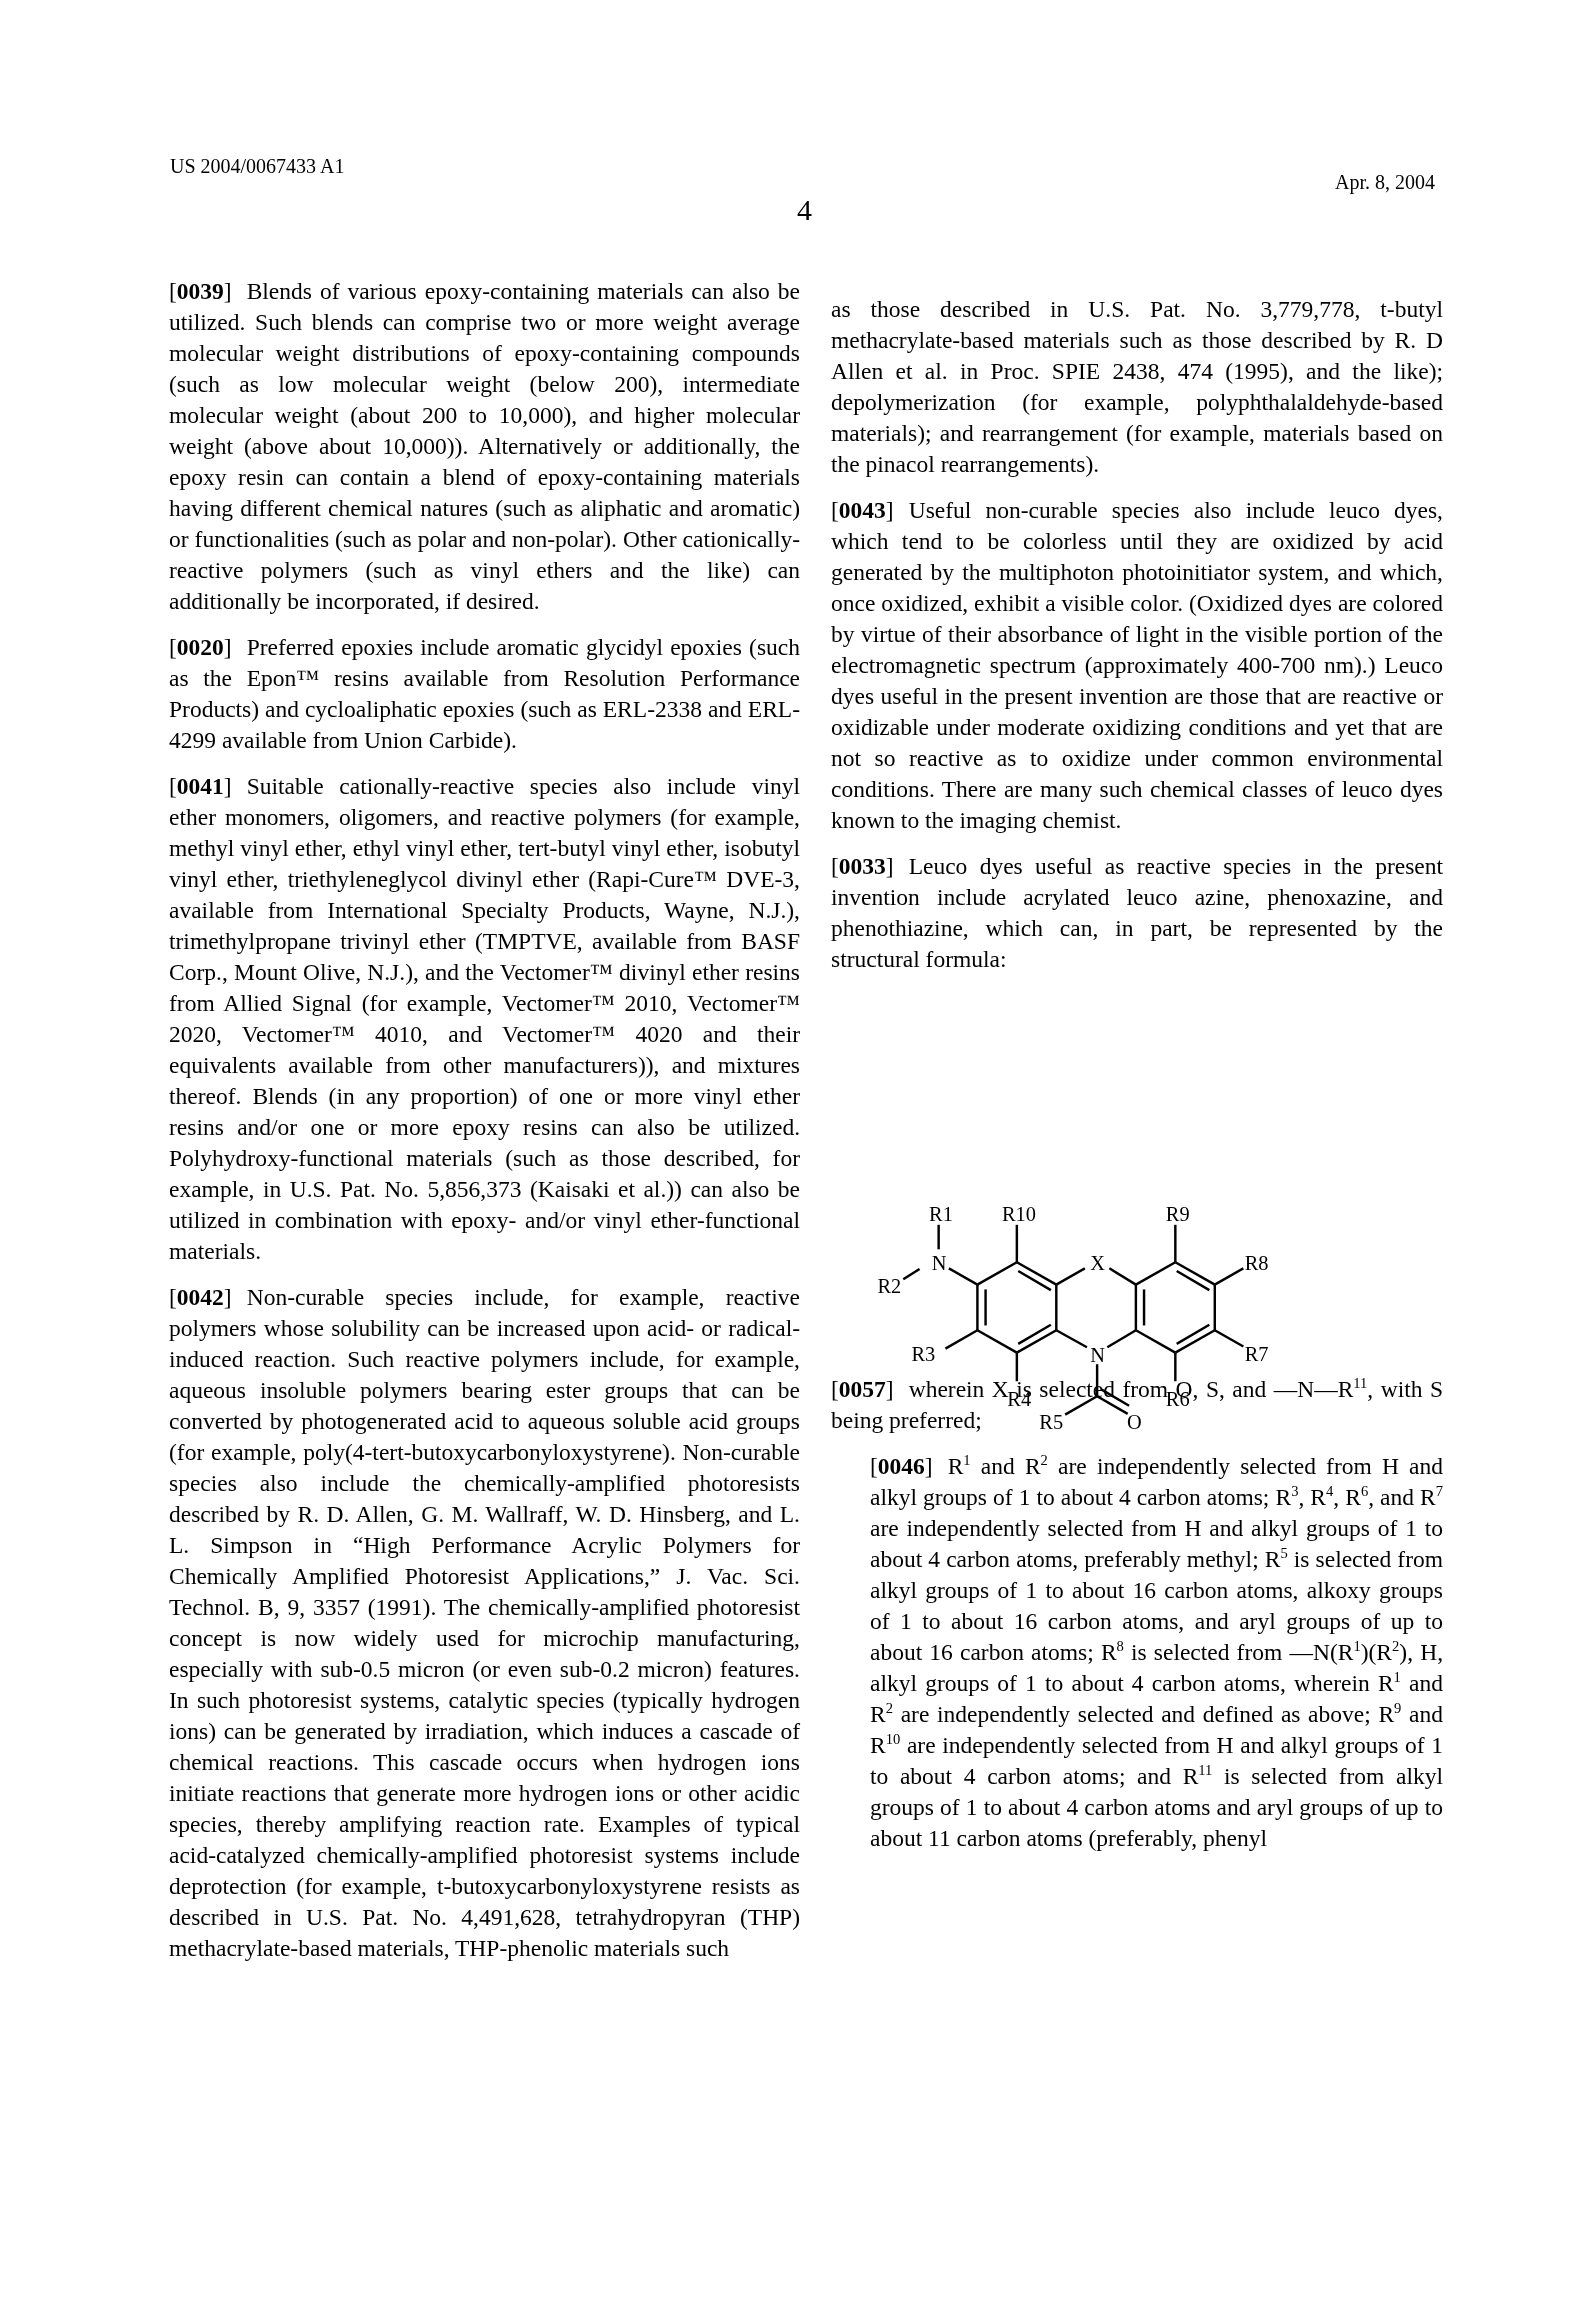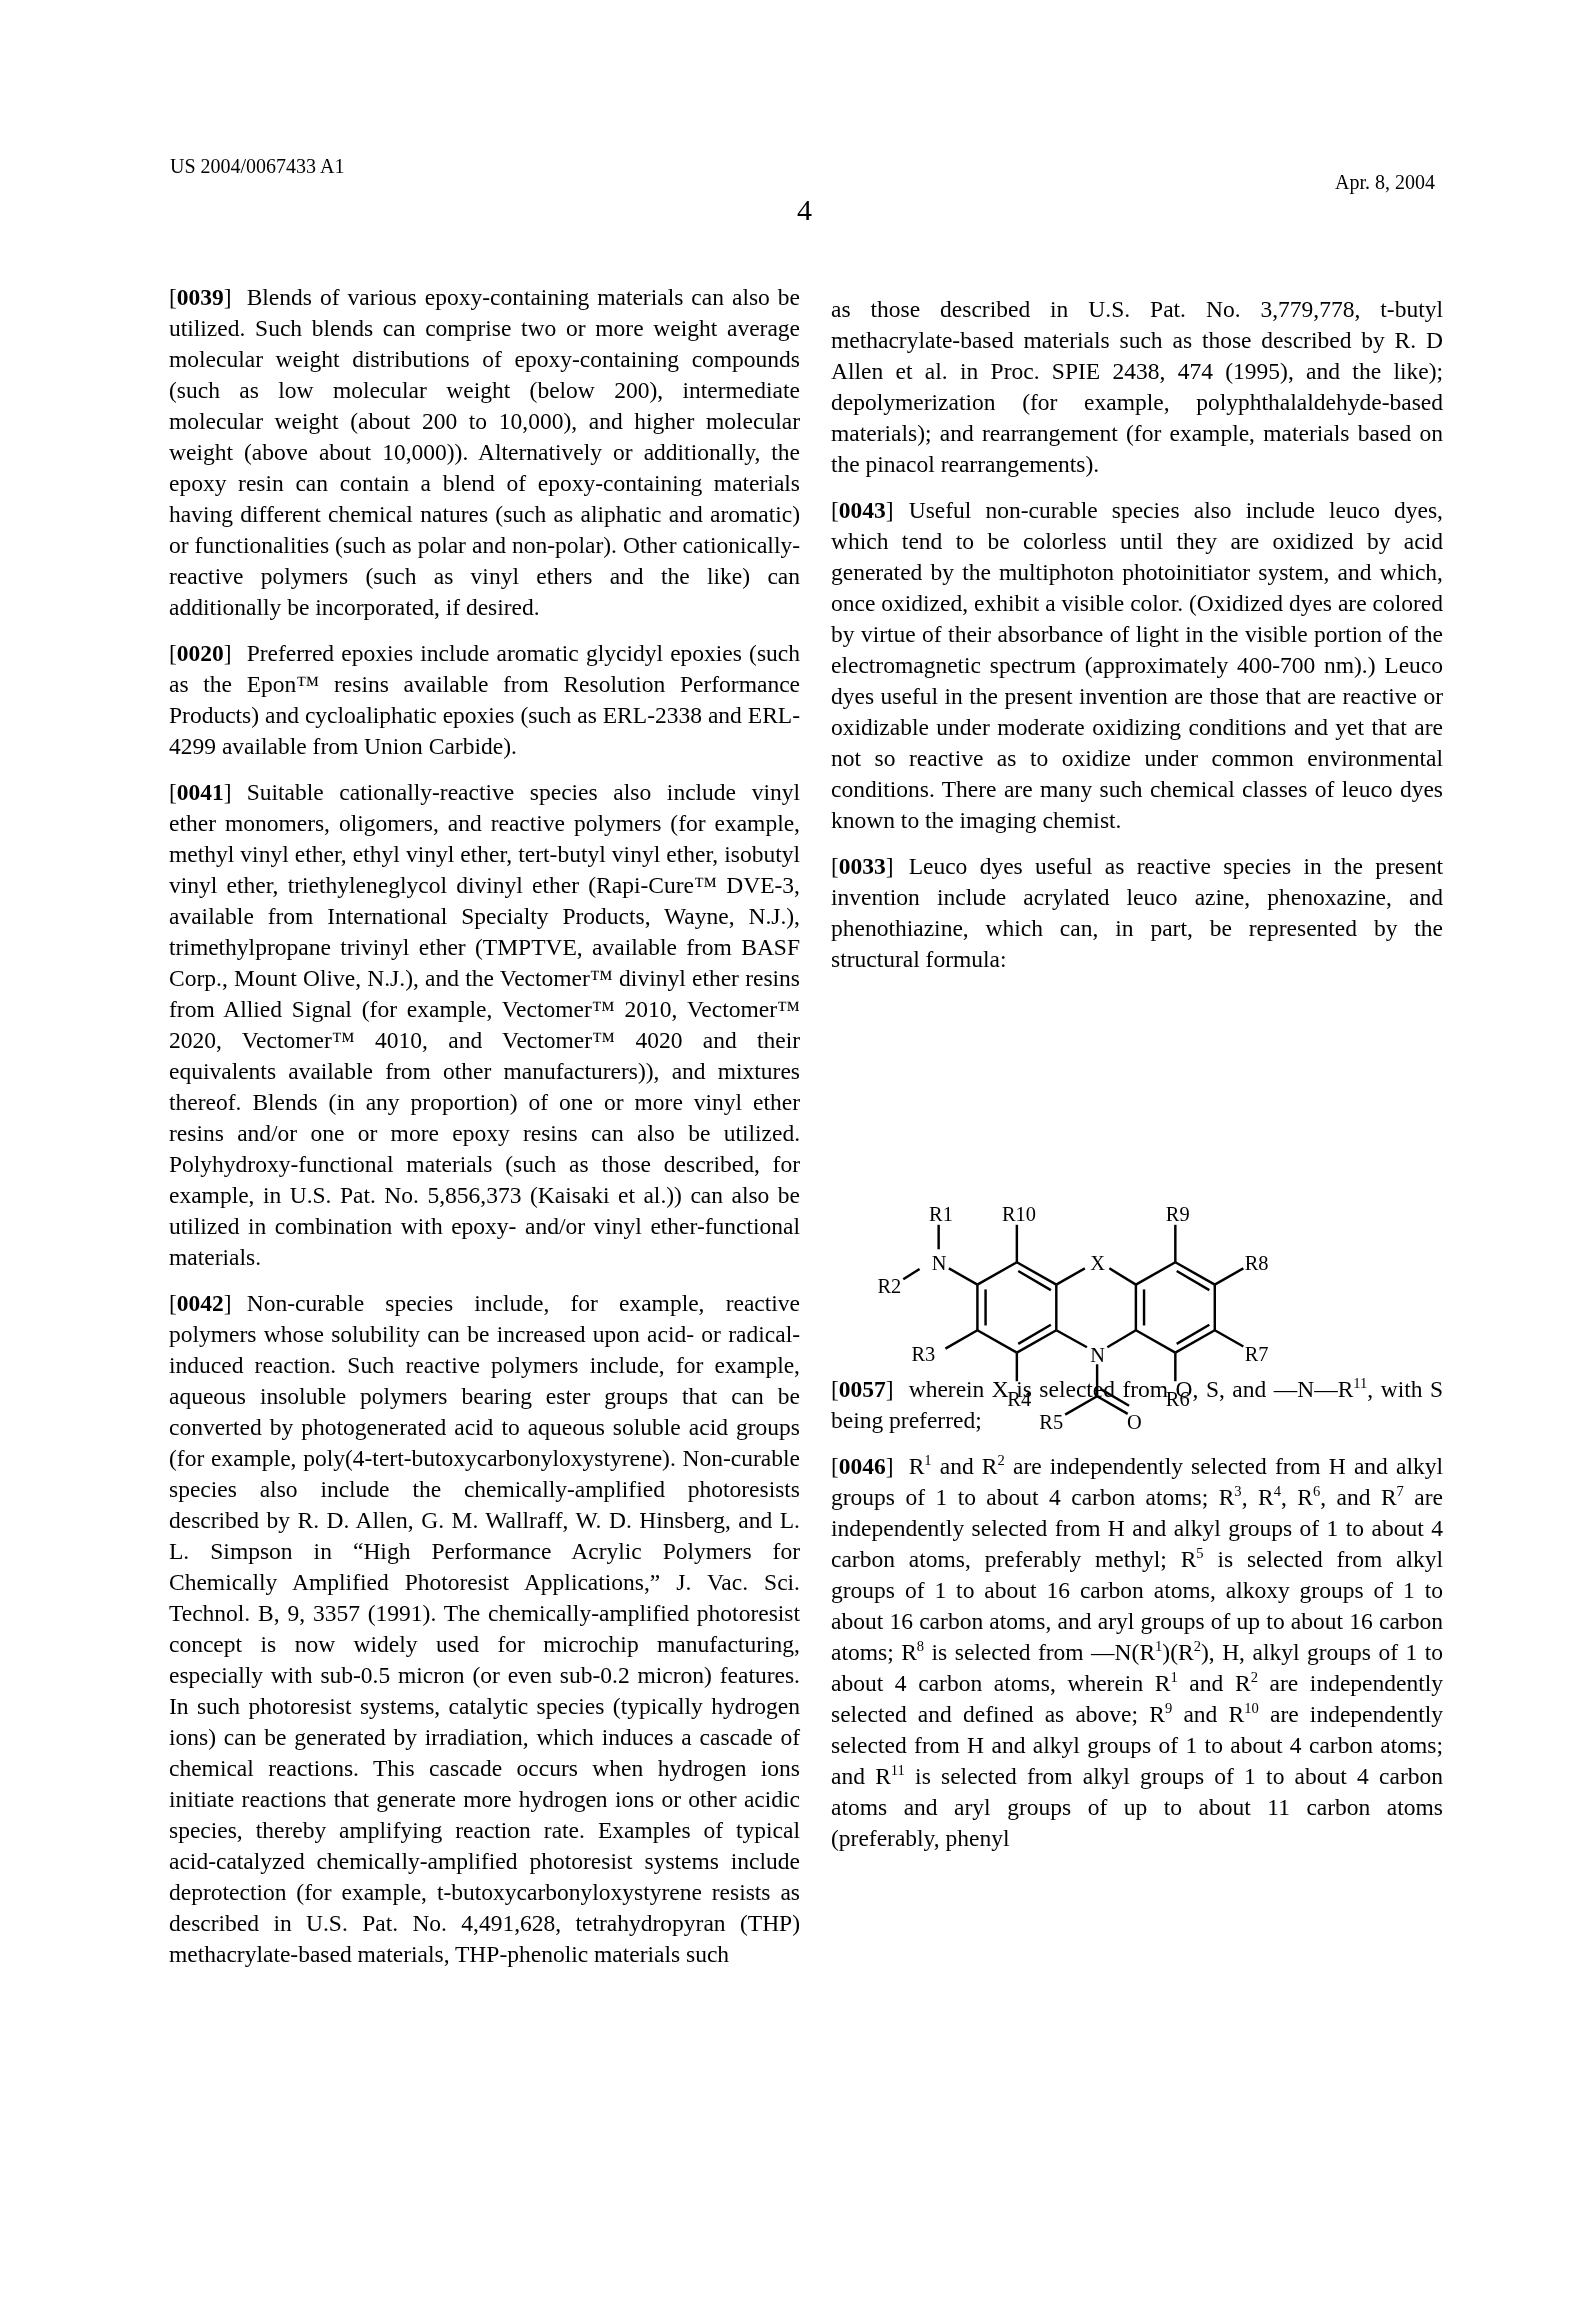--- a/index.html
+++ b/index.html
@@ -4,27 +4,27 @@
 <style>
   html, body { margin: 0; padding: 0; background: #ffffff; }
   body { width: 1578px; height: 2319px; position: relative; overflow: hidden;
          font-family: "Liberation Serif", "DejaVu Serif", serif; color: #000; }
   .hdr { position: absolute; font-size: 20px; line-height: 1; white-space: nowrap; }
   #hdr-left { left: 170px; top: 156px; }
   #hdr-right { right: 143px; top: 172px; }
   #hdr-page { left: 797px; top: 195px; font-size: 30px; }
   .col { position: absolute; width: 631px; font-size: 23.5px; line-height: 31px;
          text-align: justify; hyphens: manual; }
-  #col-left { left: 169px; top: 282px; }
+  #col-left { left: 169px; top: 276px; }
   #col-right { left: 831px; top: 294px; width: 612px; }
   .para { margin: 0 0 15px 0; }
   .para .num { font-weight: bold; }
   .para .br { font-weight: normal; }
   .para .gap { display: inline-block; width: 15px; }
-  .para.indent { }
+  .para.indent { margin-left: 39px; }
   sup { font-size: 62%; line-height: 0; vertical-align: 0.62em; }
   #structure { position: absolute; left: 0; top: 0; width: 1578px; height: 2319px; pointer-events: none; }
   #structure text { font-family: "Liberation Serif", "DejaVu Serif", serif; font-size: 30px; fill: #000; }
   #structure line { stroke: #000; stroke-width: 3.6; stroke-linecap: butt; }
   .spacer-structure { height: 384px; }
 </style>
 </head>
 <body>
 
 <div class="hdr" id="hdr-left">US 2004/0067433 A1</div>

